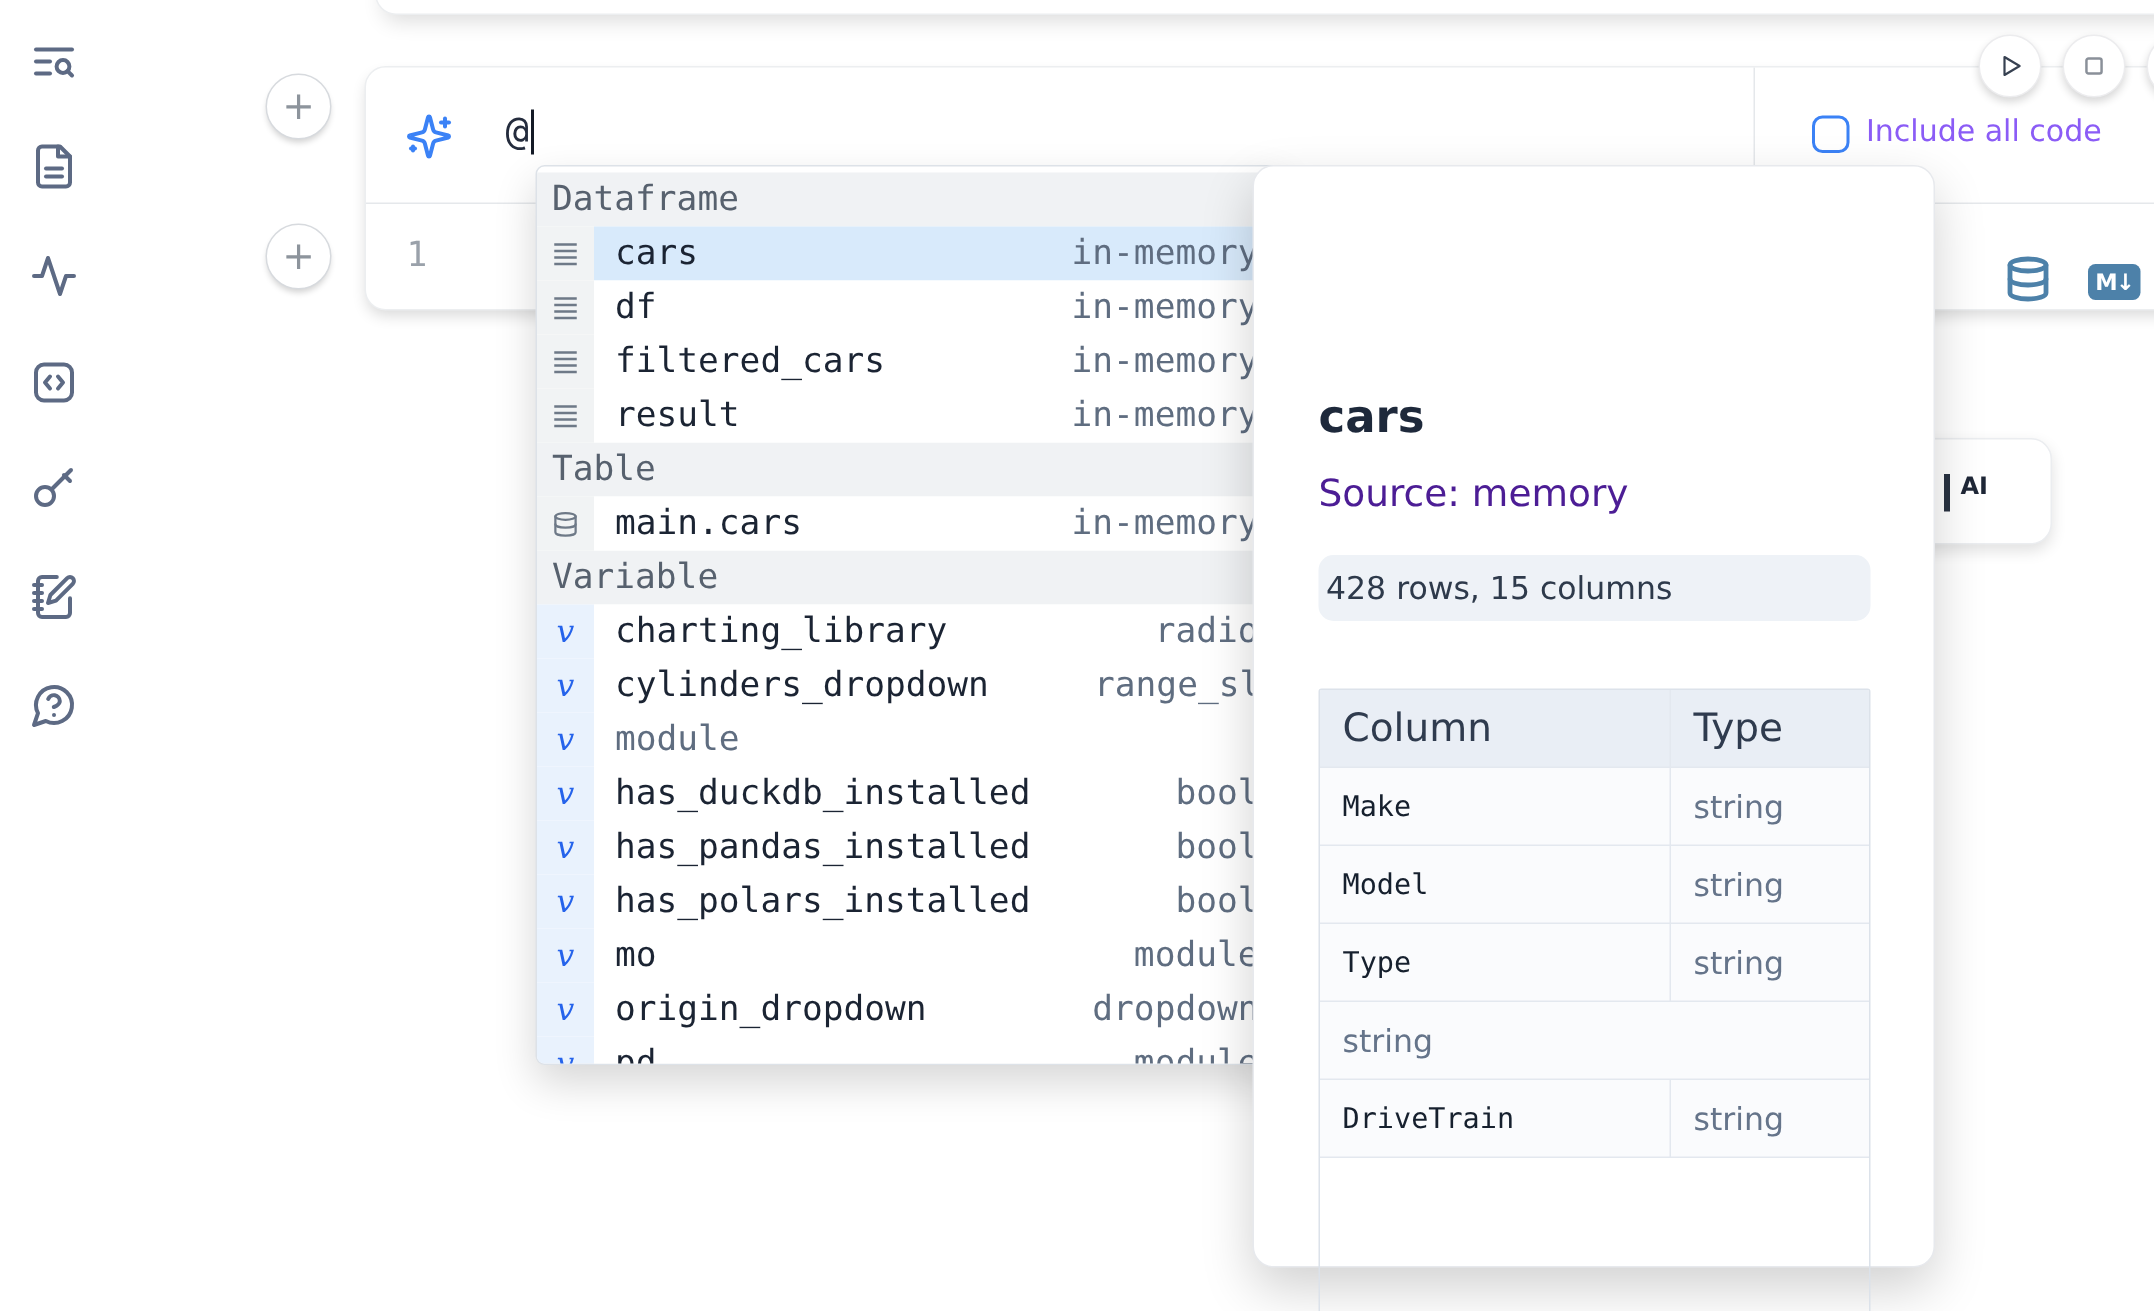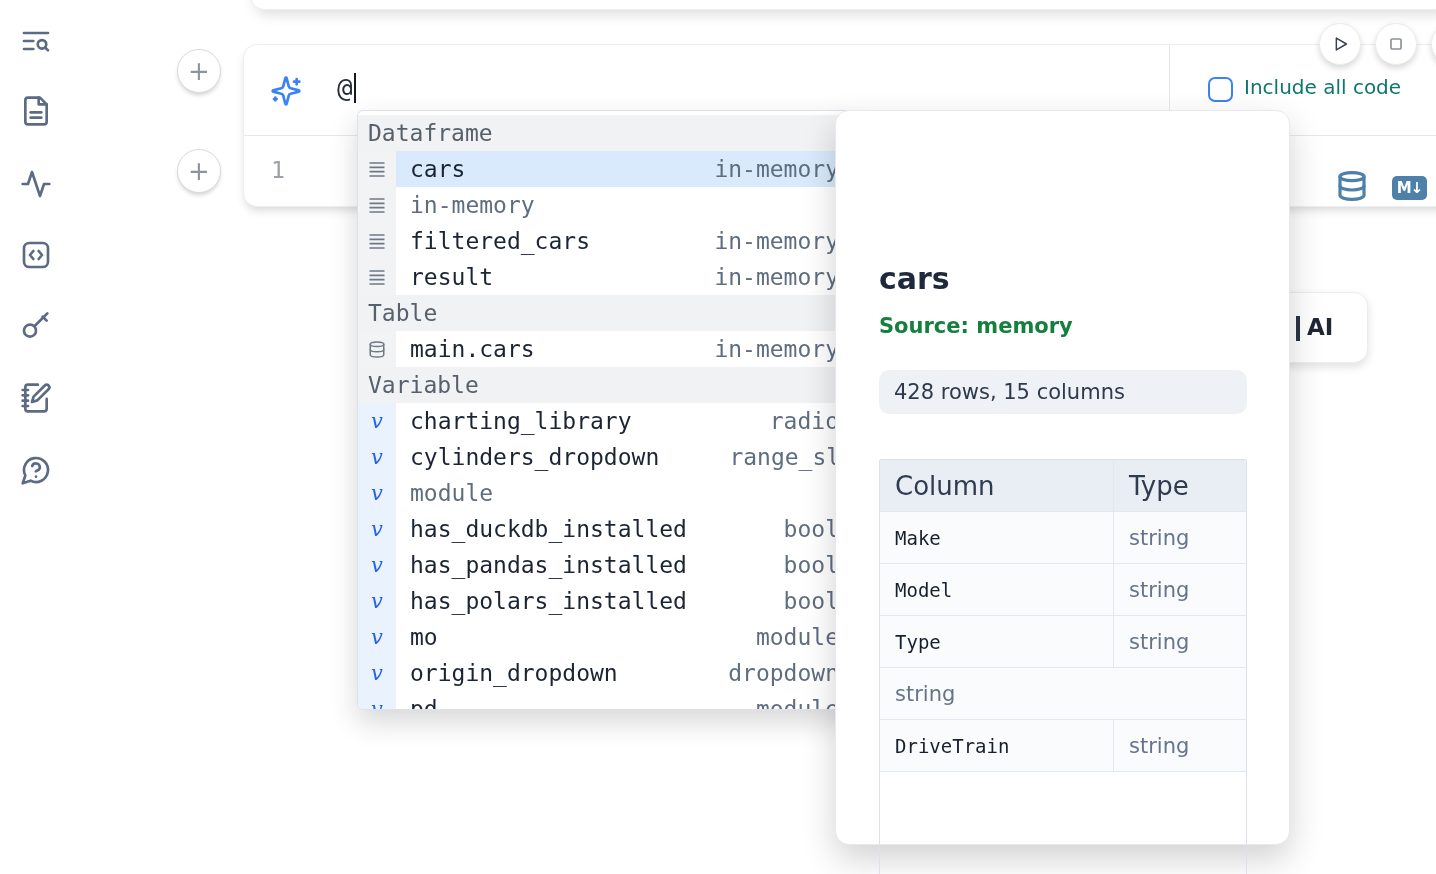--- a/index.html
+++ b/index.html
@@ -25,21 +25,21 @@
   .sparkle{position:absolute;left:26px;top:30px;width:32px;height:32px;}
   .sparkle svg{width:32px;height:32px;stroke:#3b82f6;stroke-width:2;fill:none;
                stroke-linecap:round;stroke-linejoin:round;}
   .prompt{position:absolute;left:93px;top:28px;font-family:"DejaVu Sans Mono",monospace;
           font-size:26px;color:#242c3d;display:flex;align-items:center;}
   .caret{display:inline-block;width:2.5px;height:30px;background:#141a26;margin-left:1px;}
   .vdivider{position:absolute;left:925px;top:0;width:1px;height:90px;background:#e5e8eb;}
   .hdivider{position:absolute;left:0;top:90px;right:0;height:1px;background:#e5e8eb;}
   .checkbox{position:absolute;left:964px;top:32px;width:25px;height:25px;border:2.5px solid #3b82f6;
             border-radius:7px;background:#fff;}
-  .checkbox-label{position:absolute;left:1000px;top:30px;font-size:20px;color:#0f766e;}
+  .checkbox-label{position:absolute;left:1000px;top:30px;font-size:20px;color:#8b5cf6;}
   .code-row{position:absolute;left:0;top:91px;right:0;bottom:0;}
   .line-no{position:absolute;left:27px;top:21px;font-family:"DejaVu Sans Mono",monospace;
            font-size:23px;color:#9aa1aa;}
   .action-db{position:absolute;left:1092px;top:34px;width:32px;height:32px;}
   .action-db svg{width:32px;height:32px;stroke:#4d81a9;stroke-width:2.4;fill:none;stroke-linecap:round;}
   .md-badge{position:absolute;left:1148px;top:40px;width:35px;height:24px;background:#4d81a9;
             border-radius:5px;color:#fff;font-weight:bold;font-size:15px;letter-spacing:-1px;
             display:flex;align-items:center;justify-content:center;}
 
   
@@ -50,21 +50,21 @@
   
   .run-btn{position:absolute;top:23px;width:42px;height:42px;border-radius:50%;background:#fff;
            border:1px solid #ececee;box-shadow:0 3px 6px rgba(0,0,0,.16);
            display:flex;align-items:center;justify-content:center;z-index:6;}
   .run-btn svg{width:22px;height:22px;fill:none;stroke-linejoin:round;}
 
   
   .ai-card{position:absolute;left:1240px;top:292px;width:128px;height:71px;background:#fff;
            border:1px solid #ebedf0;border-radius:14px;box-shadow:0 4px 10px rgba(0,0,0,.12);z-index:3;}
   .ai-card .bar{position:absolute;left:55px;top:23px;width:4px;height:25px;background:#2a3342;}
-  .ai-card .lbl{position:absolute;left:66px;top:21px;font-weight:bold;font-size:23px;color:#1f2737;}
+  .ai-card .lbl{position:absolute;left:66px;top:21px;font-weight:bold;font-size:16px;color:#1f2737;}
 
   
   .popup{position:absolute;left:337px;top:110px;width:498px;height:600px;background:#fff;
          border:1px solid #dde2e8;border-radius:6px;overflow:hidden;z-index:4;
          box-shadow:0 12px 28px rgba(0,0,0,.16);padding-top:4px;
          font-family:"DejaVu Sans Mono",monospace;font-size:23px;margin-left:20px;}
   .c-header{height:36px;background:#f0f2f4;color:#57616e;display:flex;align-items:center;
             padding-left:10px;}
   .c-row{height:36px;display:flex;align-items:stretch;}
   .c-gutter{width:38px;flex:none;display:flex;align-items:center;justify-content:center;}
@@ -74,23 +74,23 @@
   .c-row.selected .c-main{background:#d8eafb;}
   .c-name{color:#1b2433;flex:1;white-space:nowrap;}
   .c-type{color:#5f6d80;padding-right:15px;white-space:nowrap;}
   .c-type.clipped{padding-right:0;}
   .v-glyph{font-family:"DejaVu Serif",serif;font-style:italic;color:#2563eb;font-size:21px;line-height:1;}
 
   
   .panel{position:absolute;left:835px;top:110px;width:455px;height:735px;background:#fff;
          border:1px solid #e7e9ed;border-radius:14px;box-shadow:0 14px 34px rgba(0,0,0,.18);z-index:5;}
   .p-title{position:absolute;left:43px;top:150px;font-size:30px;font-weight:bold;color:#1e293b;}
-  .p-source{position:absolute;left:43px;top:203px;font-size:21px;color:#15803d;font-weight:bold;}
+  .p-source{position:absolute;left:43px;top:203px;font-size:25px;color:#4c1d95;}
   .p-badge{position:absolute;left:43px;top:259px;width:368px;height:44px;background:#eef2f7;
-           border-radius:10px;display:flex;align-items:center;padding-left:15px;
+           border-radius:10px;display:flex;align-items:center;padding-left:5px;
            font-size:21px;color:#2e3a4b;}
   .p-table{position:absolute;left:43px;top:348px;width:368px;height:457px;overflow:hidden;
            border:1px solid #dce2ea;border-radius:2px;}
   .t-row{display:flex;height:52px;}
   .t-row > div{border-bottom:1px solid #e3e8ef;display:flex;align-items:center;padding-left:15px;}
   .t-c1{width:234px;border-right:1px solid #e3e8ef;}
   .t-c2{flex:1;}
   .t-head > div{background:#e9eef5;font-size:26px;color:#2f3b4e;}
   .t-body > div{background:#fafbfd;}
   .t-body .t-c1{font-family:"DejaVu Sans Mono",monospace;font-size:19px;color:#16202e;}
@@ -225,20 +225,21 @@
           <span class="c-type">in-memory</span>
         </div>
       </div>
       <div class="c-row">
         <div class="c-gutter gut-gray">
           <svg width="18" height="17" viewBox="0 0 18 17" fill="none" stroke="#6e7987" stroke-width="1.7">
             <path d="M1.5 2h15M1.5 6.3h15M1.5 10.6h15M1.5 15h15"></path>
           </svg>
         </div>
         <div class="c-main">
+          <span class="c-name">df</span>
           <span class="c-type">in-memory</span>
         </div>
       </div>
       <div class="c-row">
         <div class="c-gutter gut-gray">
           <svg width="18" height="17" viewBox="0 0 18 17" fill="none" stroke="#6e7987" stroke-width="1.7">
             <path d="M1.5 2h15M1.5 6.3h15M1.5 10.6h15M1.5 15h15"></path>
           </svg>
         </div>
         <div class="c-main">

